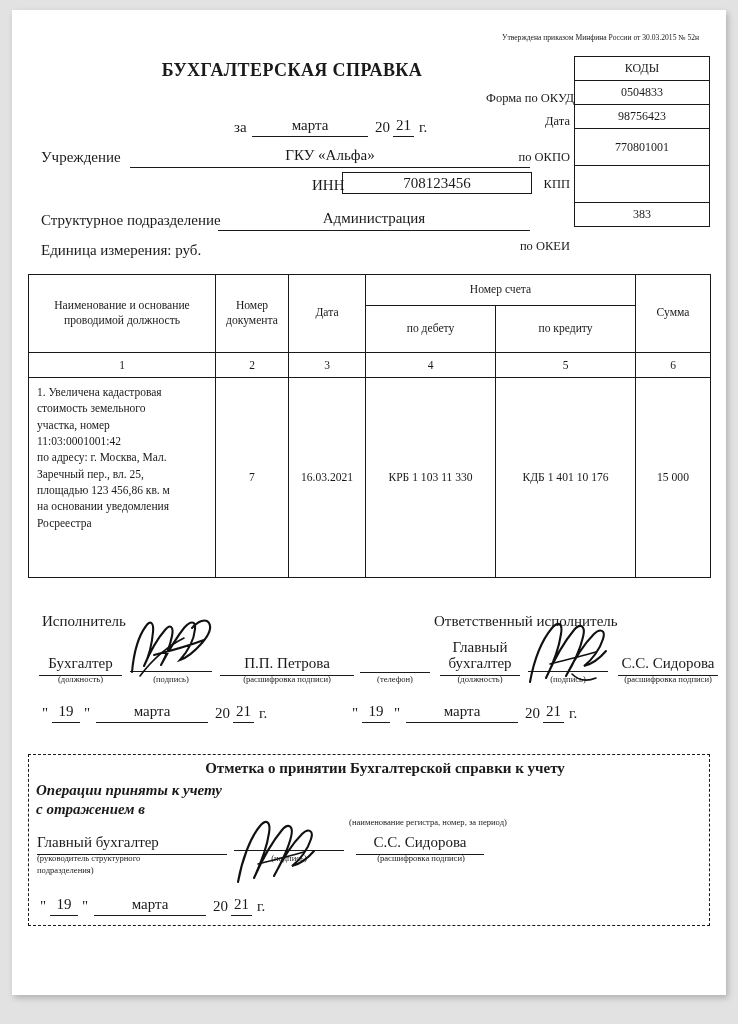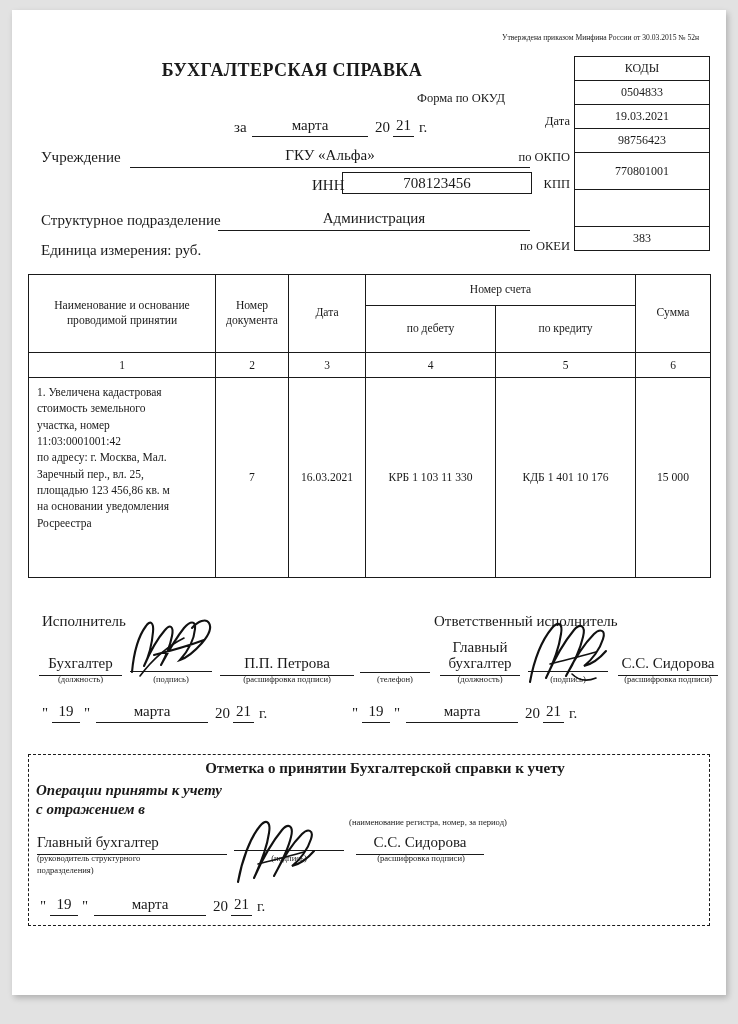--- a/index.html
+++ b/index.html
@@ -104,36 +104,33 @@
 </style>
 </head>
 <body>
 
 <div class="page">
 
   <div class="abs approval">Утверждена приказом Минфина России от 30.03.2015 № 52н</div>
 
   <div class="abs doc-title">БУХГАЛТЕРСКАЯ СПРАВКА</div>
 
-  <div class="abs t code-label" style="left:360px; top:81px; width:178px;text-align:center;">Форма по ОКУД</div>
+  <div class="abs t code-label" style="left:384px; top:81px; width:178px;">Форма по ОКУД</div>
   <div class="abs t code-label" style="left:380px; top:104px; width:178px;">Дата</div>
   <div class="abs t code-label" style="left:380px; top:140px; width:178px;">по ОКПО</div>
   <div class="abs t code-label" style="left:380px; top:167px; width:178px;">КПП</div>
   <div class="abs t code-label" style="left:380px; top:229px; width:178px;">по ОКЕИ</div>
 
   <table class="abs codes-table">
     <tbody>
         <tr>
       <td>КОДЫ</td>
     </tr>
     <tr>
       <td>0504833</td>
-    </tr>
-    <tr>
-      <td>19.03.2021</td>
     </tr>
     <tr>
       <td>98756423</td>
     </tr>
     <tr>
       <td class="tall">770801001</td>
     </tr>
     <tr>
       <td class="tall"></td>
     </tr>
@@ -166,21 +163,21 @@
       <col style="width:73px">
       <col style="width:77px">
       <col style="width:130px">
       <col style="width:140px">
       <col style="width:75px">
     </colgroup>
     <thead>
       <tr>
         <th rowspan="2">
           <div>Наименование и основание</div>
-          <div>проводимой принятии</div>
+          <div>проводимой должность</div>
         </th>
         <th rowspan="2">
           <div>Номер</div>
           <div>документа</div>
         </th>
         <th rowspan="2">Дата</th>
         <th colspan="2" style="height:26px;">Номер счета</th>
         <th rowspan="2">Сумма</th>
       </tr>
       <tr>

